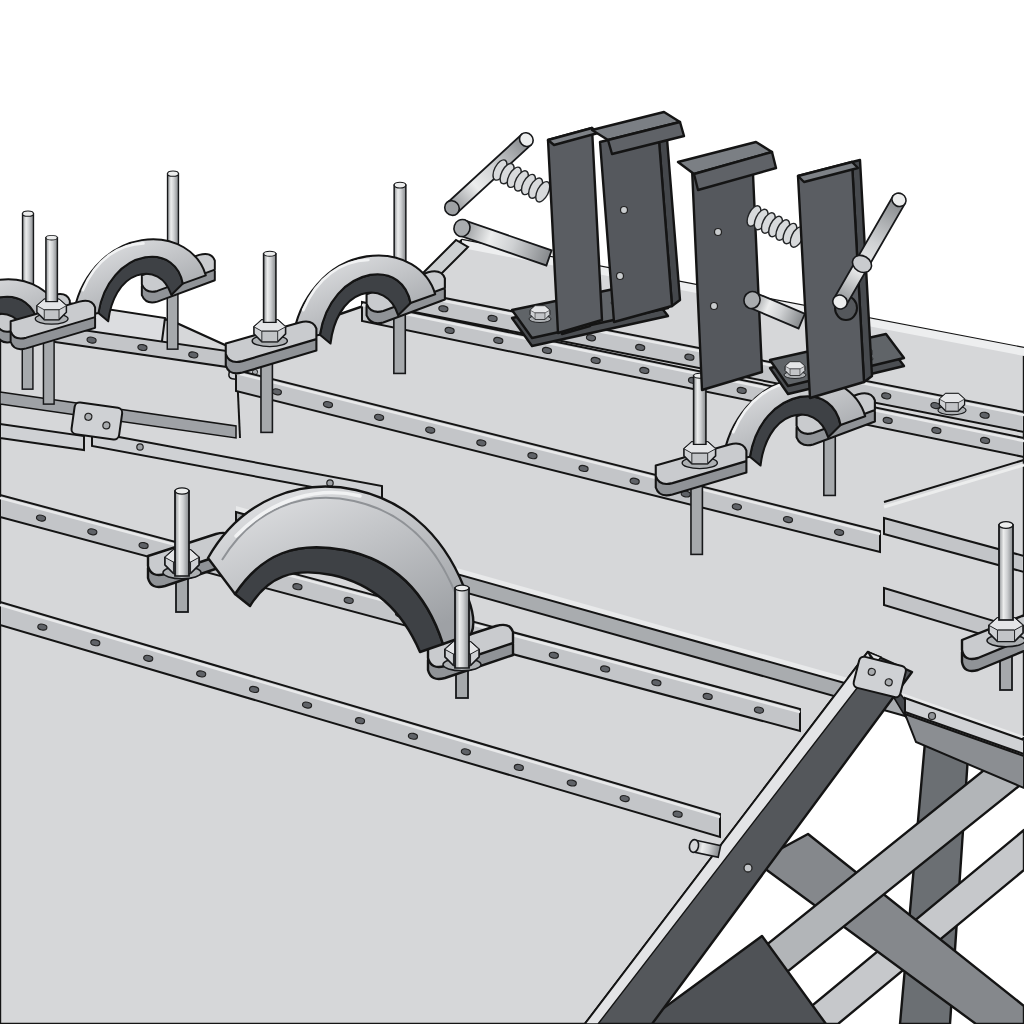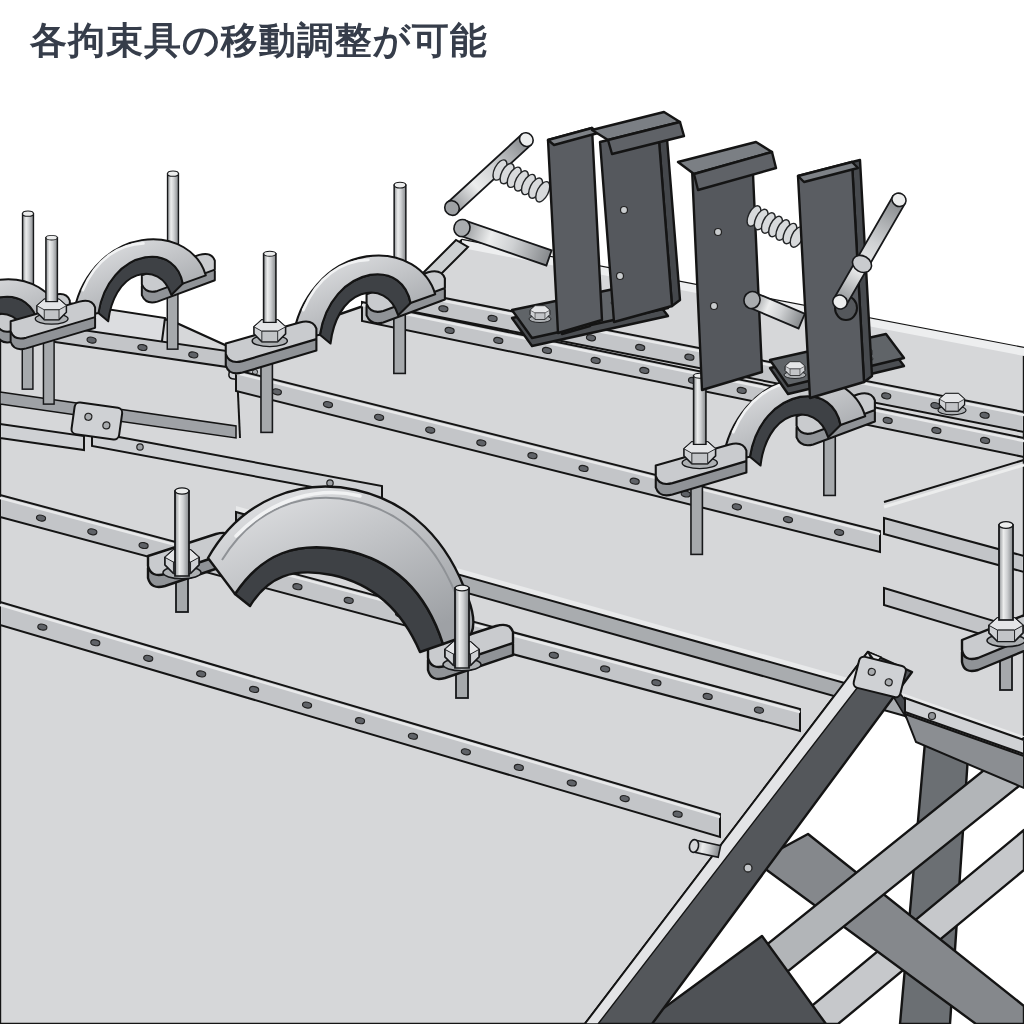--- a/index.html
+++ b/index.html
@@ -7,21 +7,20 @@
          font-family:"Liberation Sans","DejaVu Sans",sans-serif;}
   .title{position:absolute;left:30px;top:16px;margin:0;font-size:37px;font-weight:800;
          letter-spacing:1px;color:#363d4a;}
   svg{position:absolute;left:0;top:0;}
   .ol{stroke:#141414;stroke-width:2.4;stroke-linejoin:round;}
 </style>
 </head>
 <body>
 
 <div class="stage">
-  <h1 class="title">各拘束具の移動調整が可能</h1>
 
   <svg width="1024" height="1024" viewBox="0 0 1024 1024">
     <defs>
       <linearGradient id="gRod" x1="0" y1="0" x2="1" y2="0">
         <stop offset="0" stop-color="#8f9295"></stop>
           <stop offset="0.32" stop-color="#eceded"></stop>
         <stop offset="0.58" stop-color="#cfd1d3"></stop>
           <stop offset="1" stop-color="#85888b"></stop>
       </linearGradient>
       <linearGradient id="bandGrad" x1="0" y1="0" x2="0.7" y2="1">

